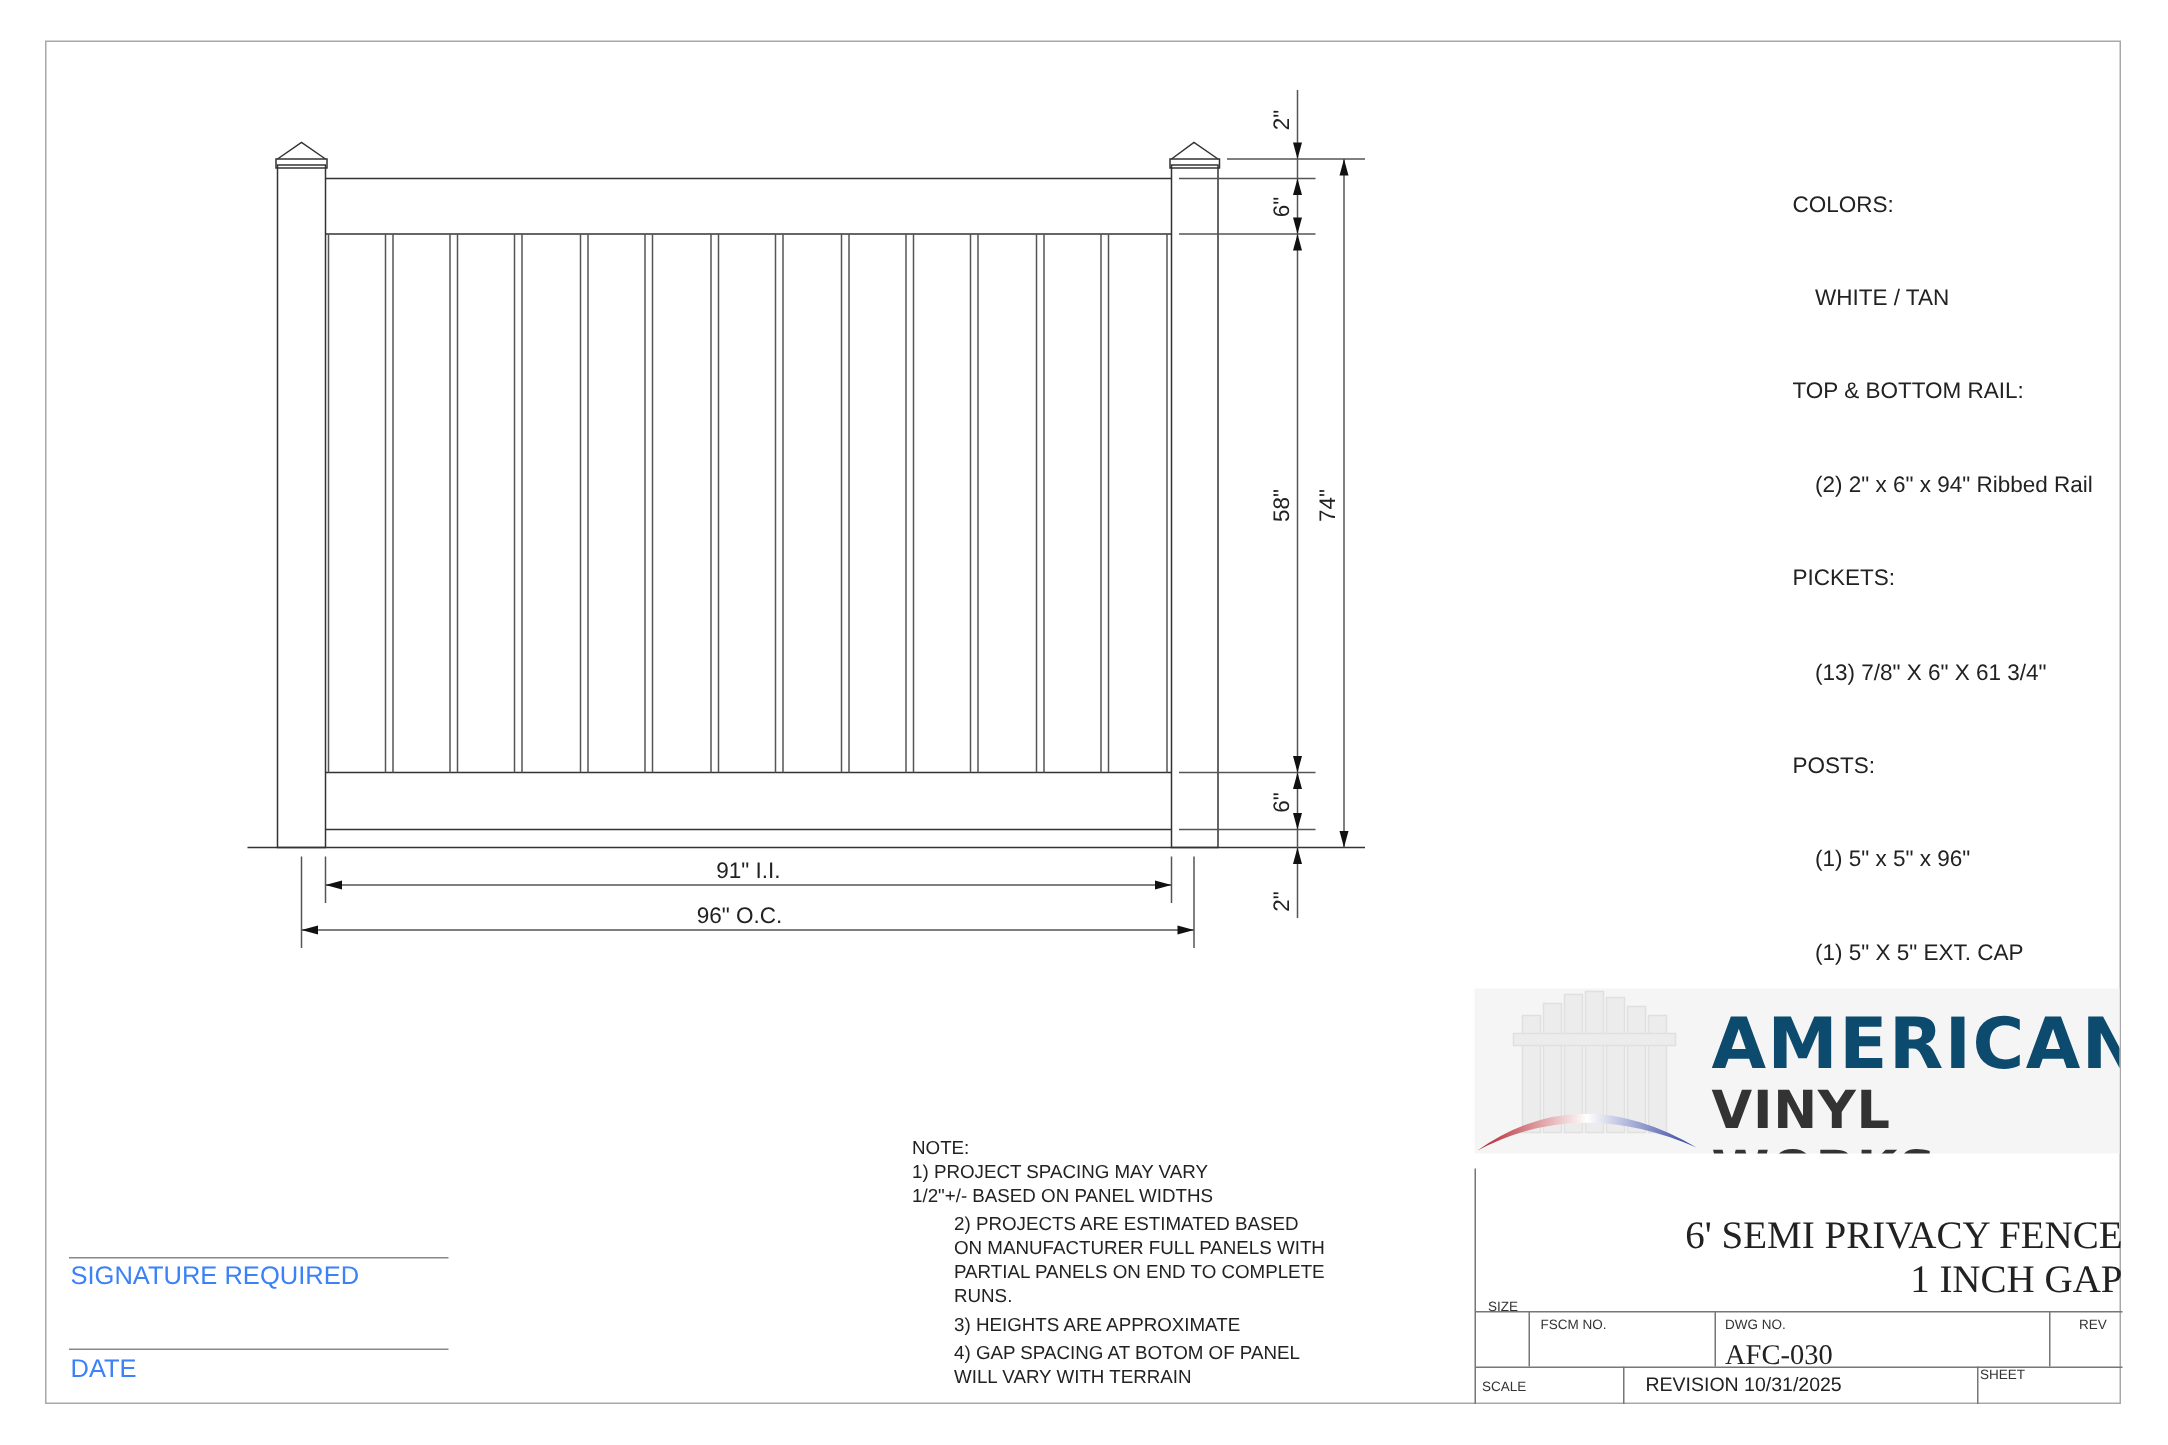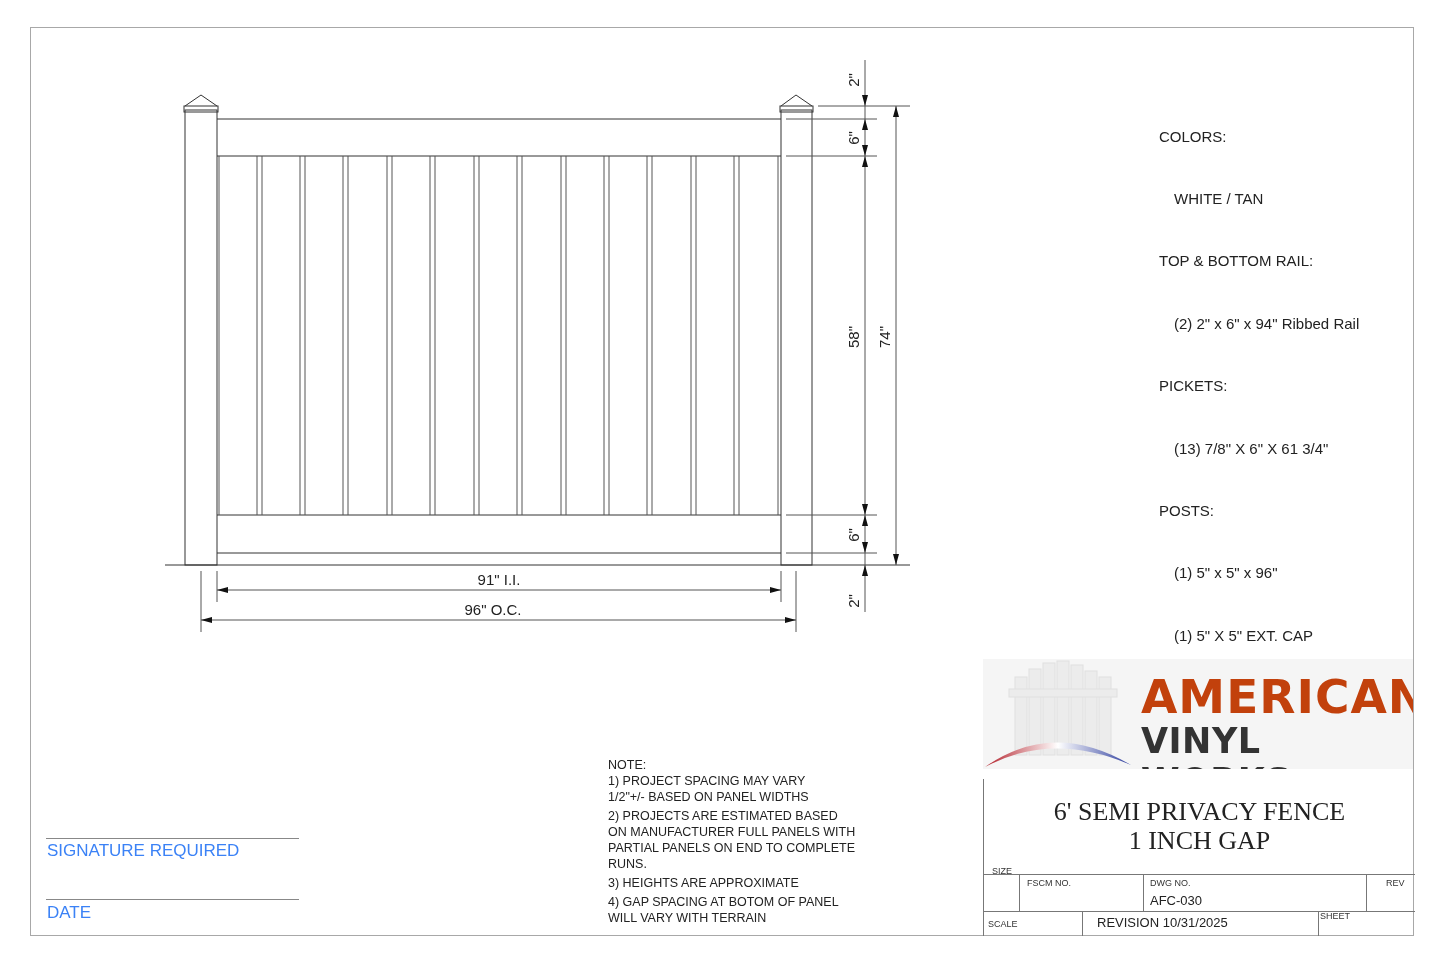--- a/index.html
+++ b/index.html
@@ -1,30 +1,30 @@
 <!DOCTYPE html>
 <html><head>
 <meta charset="utf-8">
 <style>
   html, body { margin:0; padding:0; background:#ffffff; }
   body { width:1445px; height:963px; position:relative; overflow:hidden; font-family:"Liberation Sans", sans-serif; color:#222; }
   .sheet { position:absolute; left:30px; top:27px; width:1384px; height:909px; border:1px solid #a8a8a8; box-sizing:border-box; }
   svg.drawing { position:absolute; left:0; top:0; }
   .dimtxt { font-family:"Liberation Sans", sans-serif; font-size:15px; fill:#222; }
-  .bom { position:absolute; left:1159px; top:85px; font-size:15px; line-height:20.8px; color:#222; white-space:pre; }
+  .bom { position:absolute; left:1195px; top:85px; font-size:15px; line-height:20.8px; color:#222; white-space:pre; }
   .bom .ind { padding-left:15px; }
   .notes { position:absolute; left:608px; top:757px; font-size:12.5px; line-height:16px; color:#222; width:270px; }
-  .notes .item { margin-top:3px; }
+  .notes .item { margin-top:3px;margin-left:28px; }
   .sig { position:absolute; left:47px; font-size:17px; color:#3b82f6; }
   .sig-line { position:absolute; left:46px; width:253px; border-top:1px solid #888; }
   .logo { position:absolute; left:983px; top:659px; width:430px; height:110px; background:#f5f5f5; overflow:hidden; }
-  .logo .l1 { position:absolute; left:158px; top:10px; font-size:47px; font-weight:bold; letter-spacing:1px; color:#c2410c; font-family:"DejaVu Sans", sans-serif; }
+  .logo .l1 { position:absolute; left:158px; top:10px; font-size:47px; font-weight:bold; letter-spacing:1px; color:#0c4a6e; font-family:"DejaVu Sans", sans-serif; }
   .logo .l2 { position:absolute; left:158px; top:62px; font-size:35px; font-weight:bold; color:#333; font-family:"DejaVu Sans", sans-serif; letter-spacing:0.5px; }
   .tb { position:absolute; left:983px; top:779px; width:431px; height:157px; border-left:1px solid #777; box-sizing:border-box; }
-  .tb-title { position:absolute; left:0; top:18px; width:431px; text-align:center; font-family:"Liberation Serif", serif; font-size:26px; line-height:29px; color:#222; }
+  .tb-title { position:absolute; left:0; top:30px; width:431px; text-align:right; font-family:"Liberation Serif", serif; font-size:26px; line-height:29px; color:#222; }
   .tb-row { position:absolute; left:0; width:431px; border-top:1px solid #777; }
   .cell { position:absolute; font-size:9px; color:#333; }
   .vline { position:absolute; border-left:1px solid #777; }
 </style>
 </head>
 <body>
 
 <div class="sheet"></div>
 
 <svg class="drawing" width="1445" height="963" viewBox="0 0 1445 963">
@@ -185,18 +185,18 @@
   <div class="tb-row" style="top:132px"></div>
   <div class="vline" style="left:35px;top:95px;height:37px"></div>
   <div class="vline" style="left:159px;top:95px;height:37px"></div>
   <div class="vline" style="left:382px;top:95px;height:37px"></div>
   <div class="vline" style="left:98px;top:132px;height:25px"></div>
   <div class="vline" style="left:334px;top:132px;height:25px"></div>
 
   <div class="cell" style="left:8px;top:87px">SIZE</div>
   <div class="cell" style="left:43px;top:99px">FSCM  NO.</div>
   <div class="cell" style="left:166px;top:99px">DWG  NO.</div>
-  <div class="cell" style="left:166px;top:114px;font-family:Liberation Sans, sans-serif;font-size:13px;color:#222">AFC-030</div>
+  <div class="cell" style="left:166px;top:114px;font-family:Liberation Serif, serif;font-size:19px;color:#222">AFC-030</div>
   <div class="cell" style="left:402px;top:99px">REV</div>
   <div class="cell" style="left:4px;top:140px">SCALE</div>
   <div class="cell" style="left:113px;top:136px;font-size:13px;color:#222">REVISION 10/31/2025</div>
   <div class="cell" style="left:336px;top:132px">SHEET</div>
 </div>
 
 </body></html>

